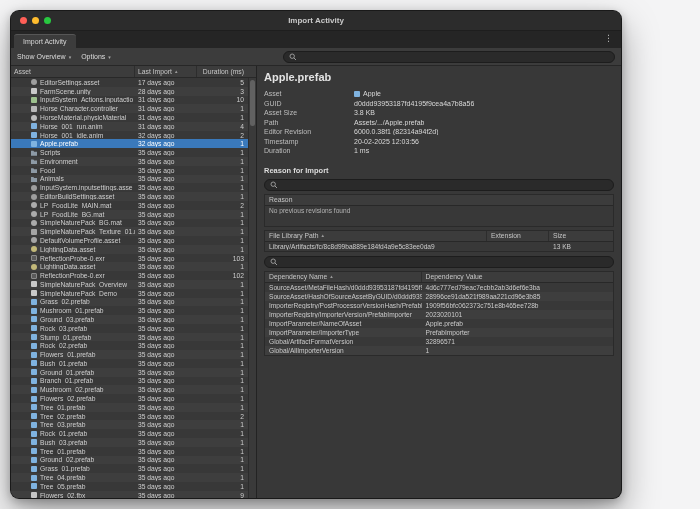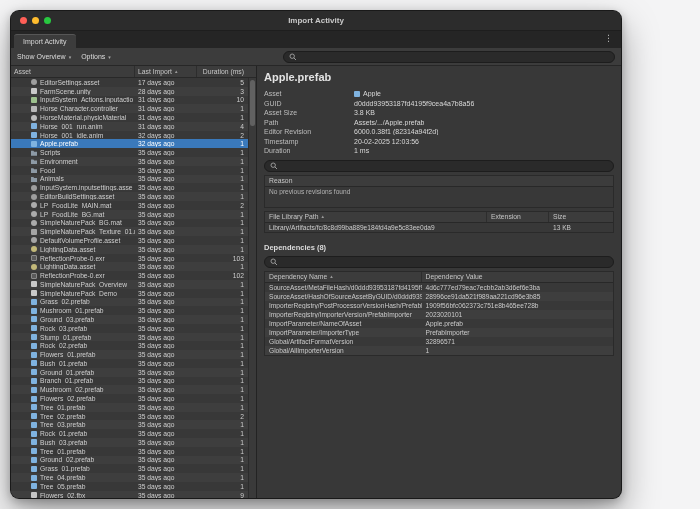--- a/index.html
+++ b/index.html
@@ -564,20 +564,23 @@
 
           <div class="field">
             <span class="flabel">Duration</span>
             <span class="fvalue">
 
               <span>1 ms</span>
             </span>
           </div>
         </div>
 
+      <div class="section-title">
+        <span>Reason for Import</span>
+      </div>
       <div class="search-row">
         <div class="searchbox">
           <span class="mag">
             <svg width="8" height="8" viewBox="0 0 8 8">
                 <circle cx="3.2" cy="3.2" r="2.2" fill="none" stroke="#9a9a9a" stroke-width="1"></circle>
                 <line x1="4.9" y1="4.9" x2="7" y2="7" stroke="#9a9a9a" stroke-width="1"></line>
               </svg>
           </span>
           <input placeholder="" style="">
         </div>
@@ -610,23 +613,20 @@
         <div>
 
             <div class="mini-row">
               <span class="cell col-flex">Library/Artifacts/fc/8c8d99ba889e184fd4a9e5c83ee0da9</span>
               <span class="cell col-ext"></span>
               <span class="cell col-size">13 KB</span>
             </div>
           </div>
       </div>
 
-      <div class="section-title">
-        <span>Dependencies (8)</span>
-      </div>
       <div class="search-row">
         <div class="searchbox">
           <span class="mag">
             <svg width="8" height="8" viewBox="0 0 8 8">
                 <circle cx="3.2" cy="3.2" r="2.2" fill="none" stroke="#9a9a9a" stroke-width="1"></circle>
                 <line x1="4.9" y1="4.9" x2="7" y2="7" stroke="#9a9a9a" stroke-width="1"></line>
               </svg>
           </span>
           <input placeholder="" style="">
         </div>

